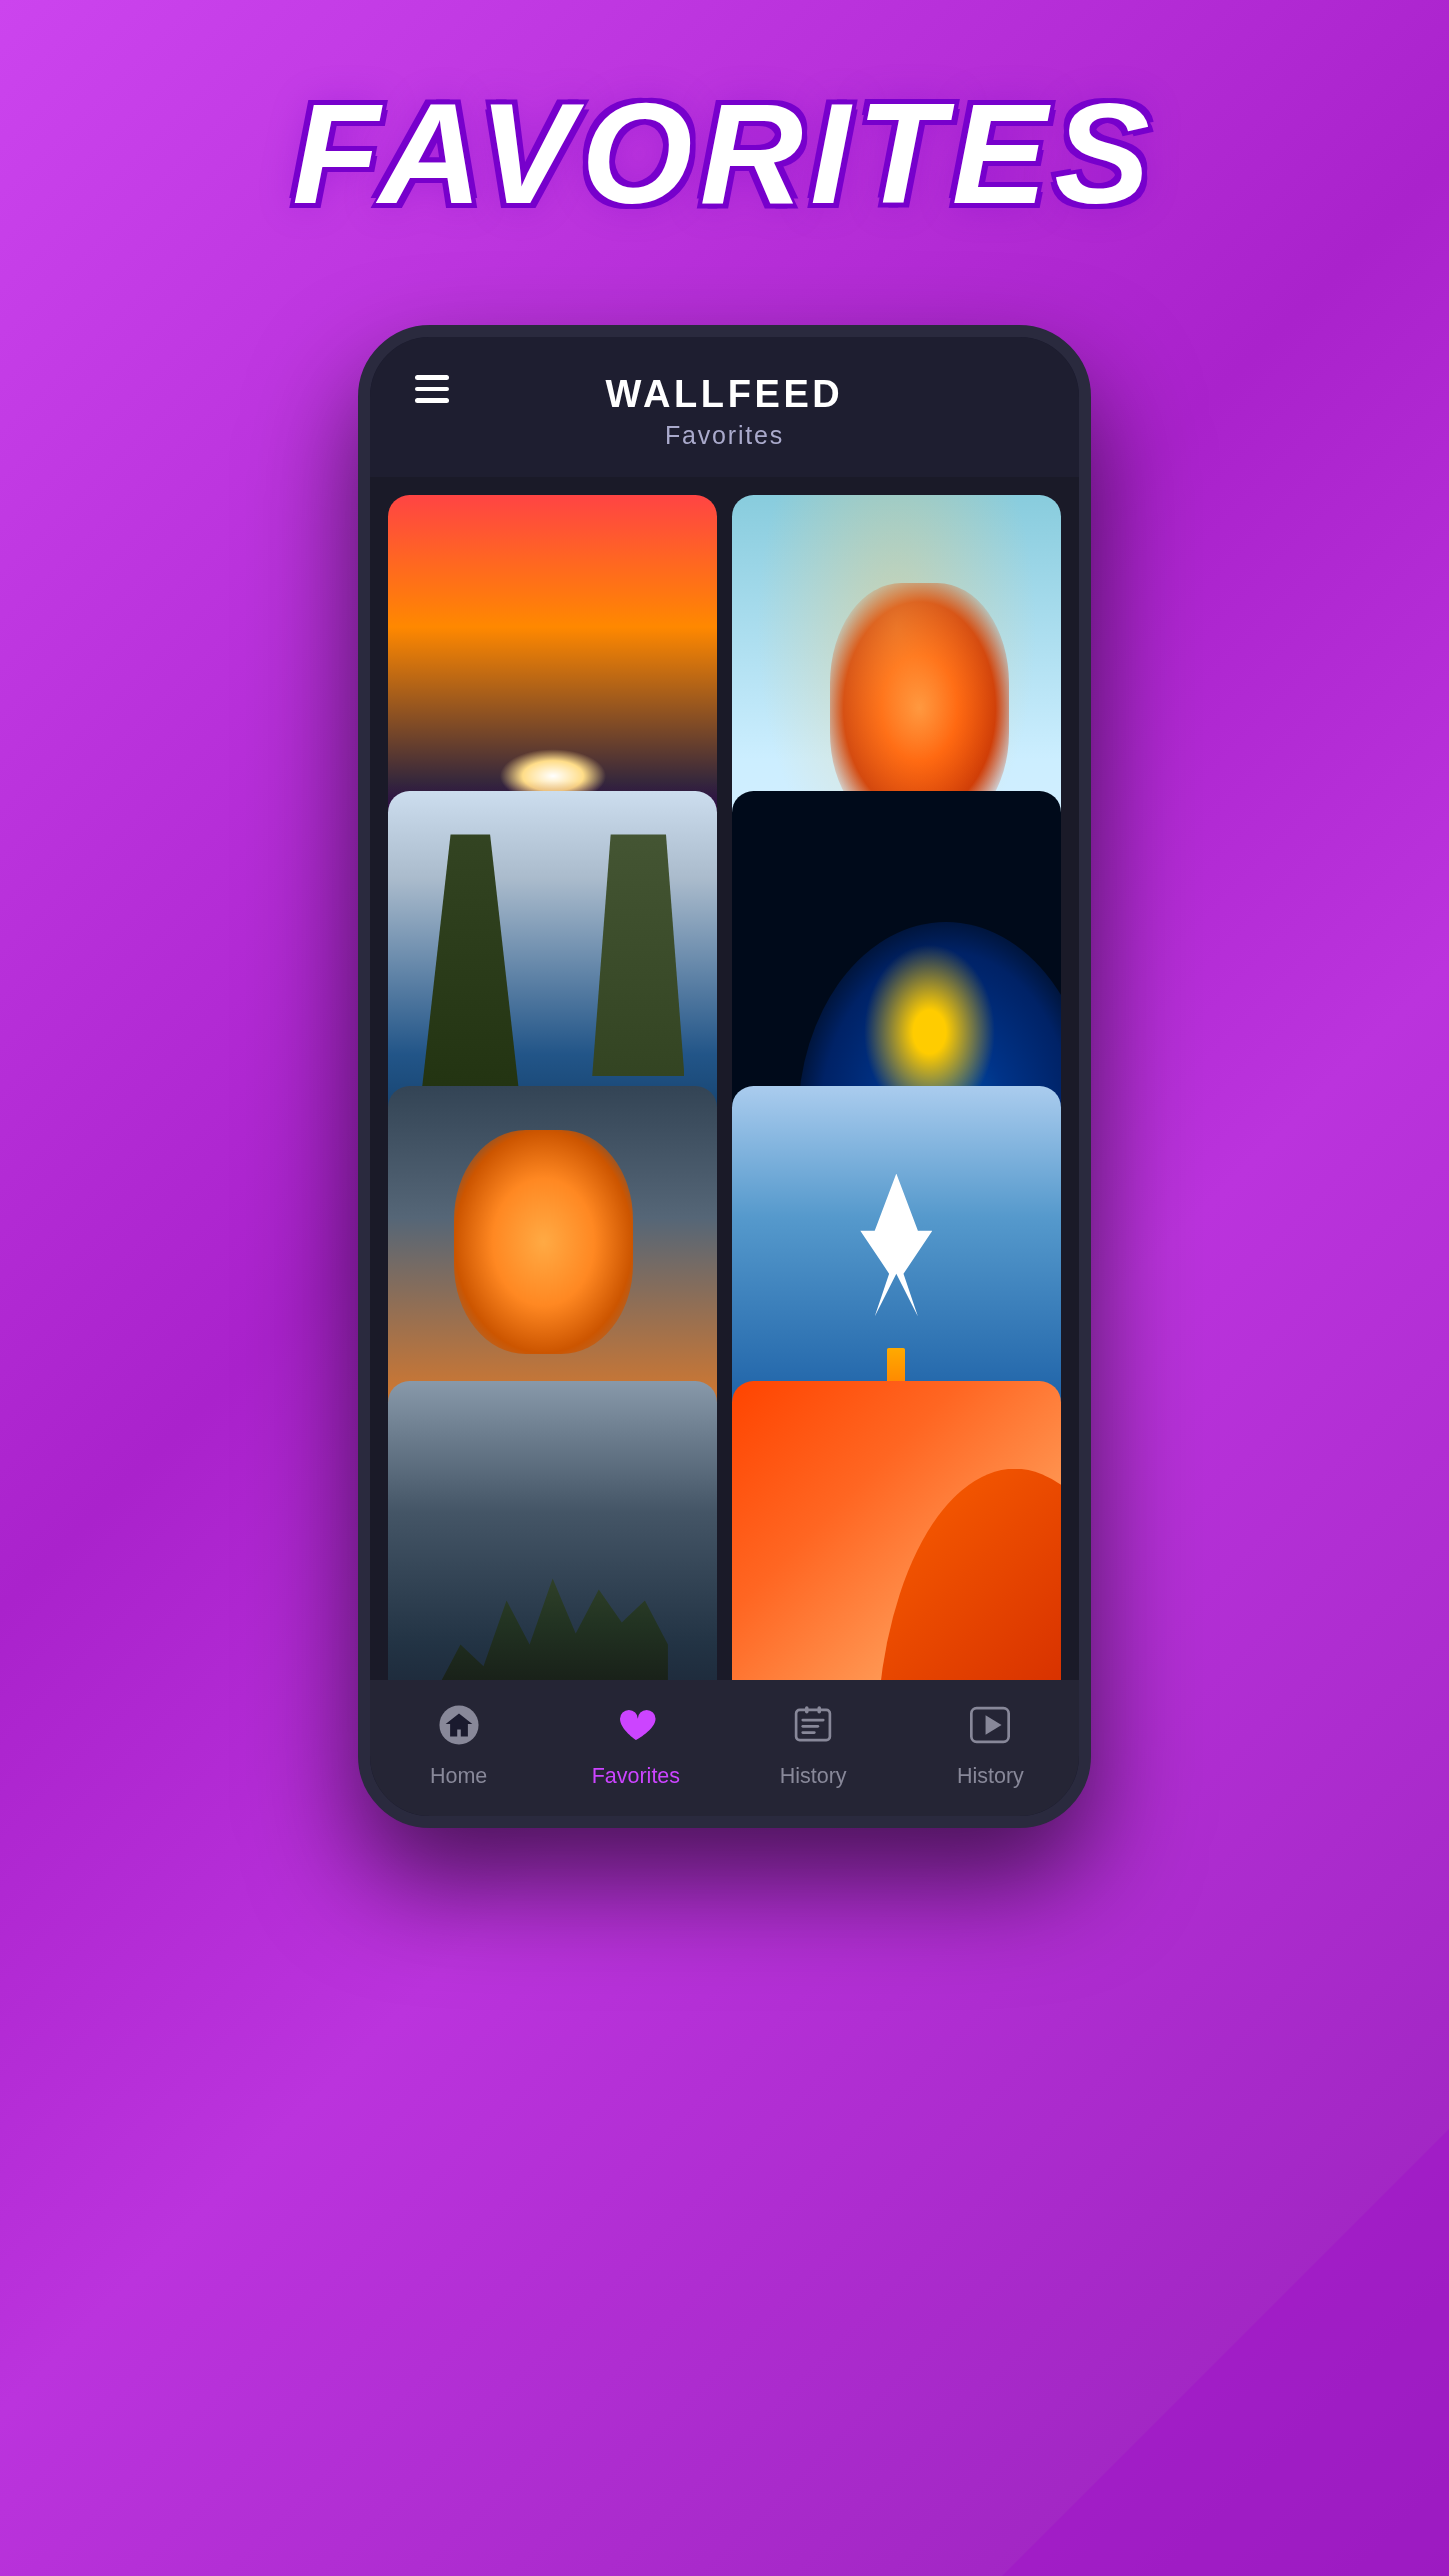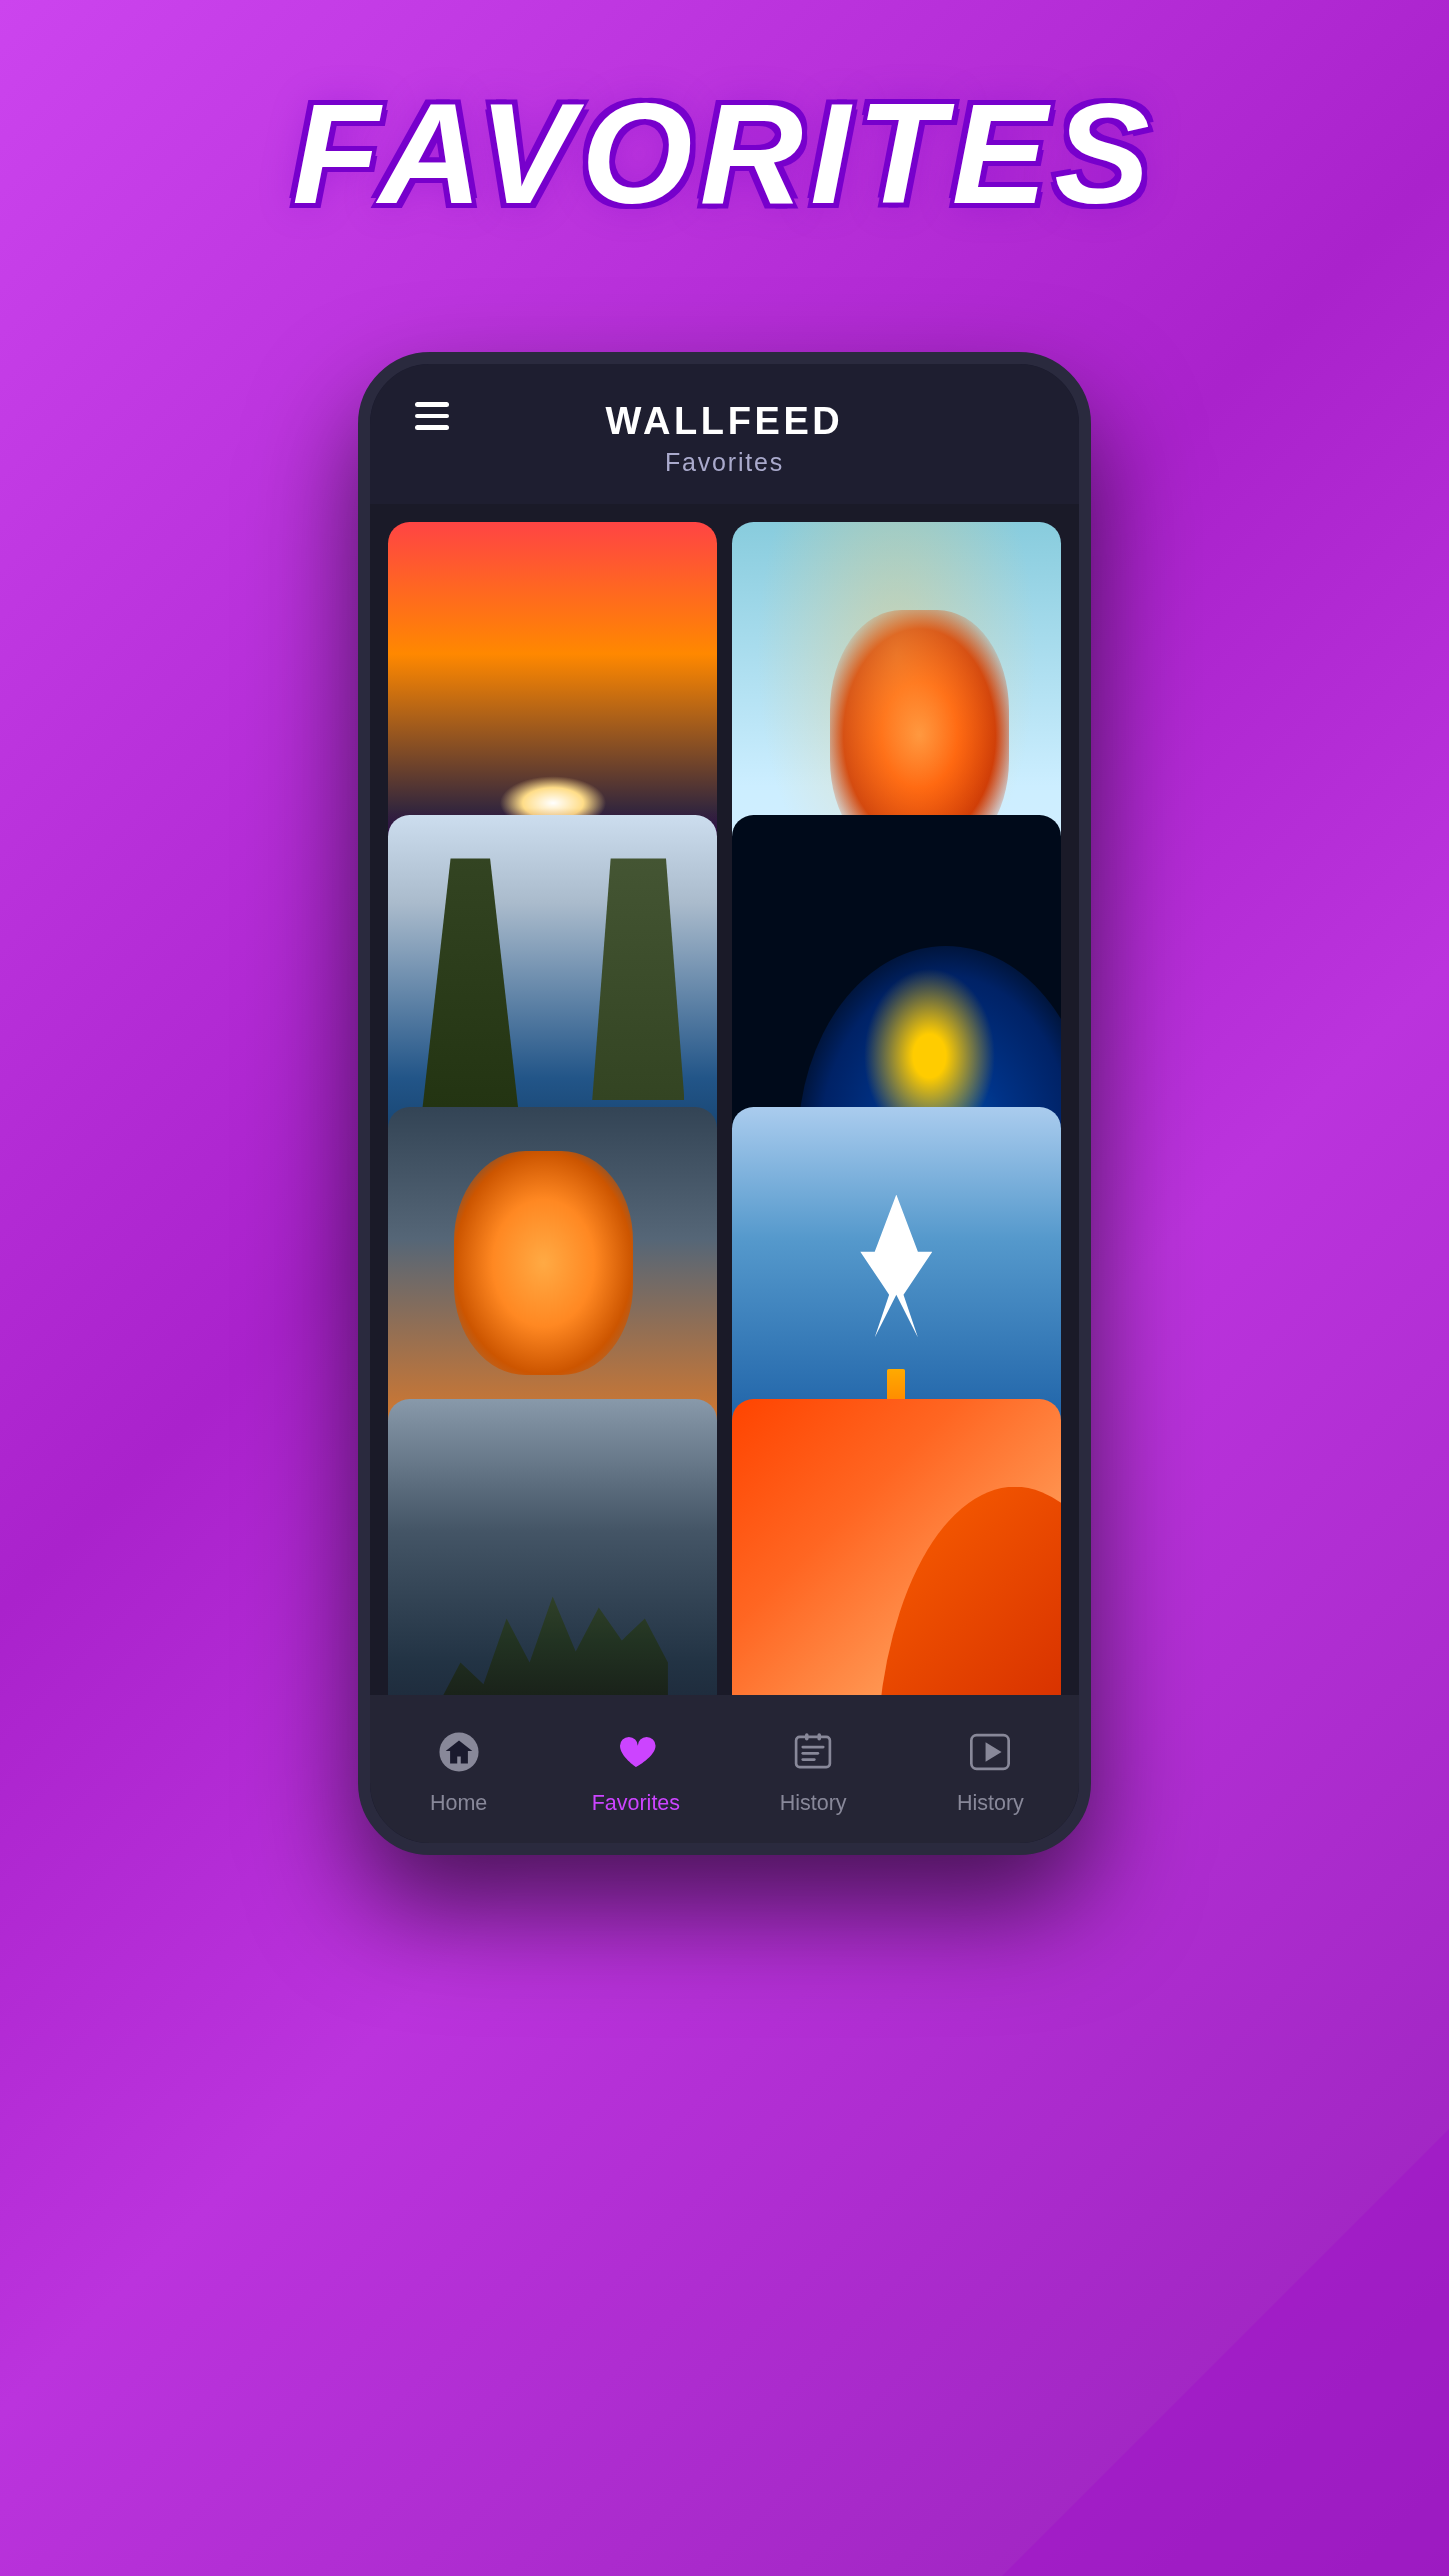--- a/index.html
+++ b/index.html
@@ -39,21 +39,21 @@
         -5.4px 5.4px 0 #7700cc,
         5.4px 5.4px 0 #7700cc,
         0 0 36px rgba(120,0,200,0.4);
       letter-spacing: 7.2px;
       font-style: italic;
       text-transform: uppercase;
     }
 
     .phone-wrapper {
       position: relative;
-      margin-top: 116px;
+      margin-top: 89px;
       width: 733px;
       height: 1503px;
     }
 
     .phone-frame {
       width: 733px;
       height: 1503px;
       background: #1a1a2e;
       border-radius: 72px;
       border: 12.5px solid #2a2a3e;
@@ -301,21 +301,21 @@
       right: 0;
       width: 70%;
       height: 80%;
       background: linear-gradient(135deg, #ff6600, #cc2200);
       clip-path: ellipse(60% 80% at 80% 80%);
     }
 
     
     .bottom-nav {
       background: #252535;
-      padding: 26px 0 27px 0;
+      padding: 14px 0 27px 0;
       display: flex;
       justify-content: space-around;
       align-items: center;
       flex-shrink: 0;
     }
 
     .nav-item {
       display: flex;
       flex-direction: column;
       align-items: center;

